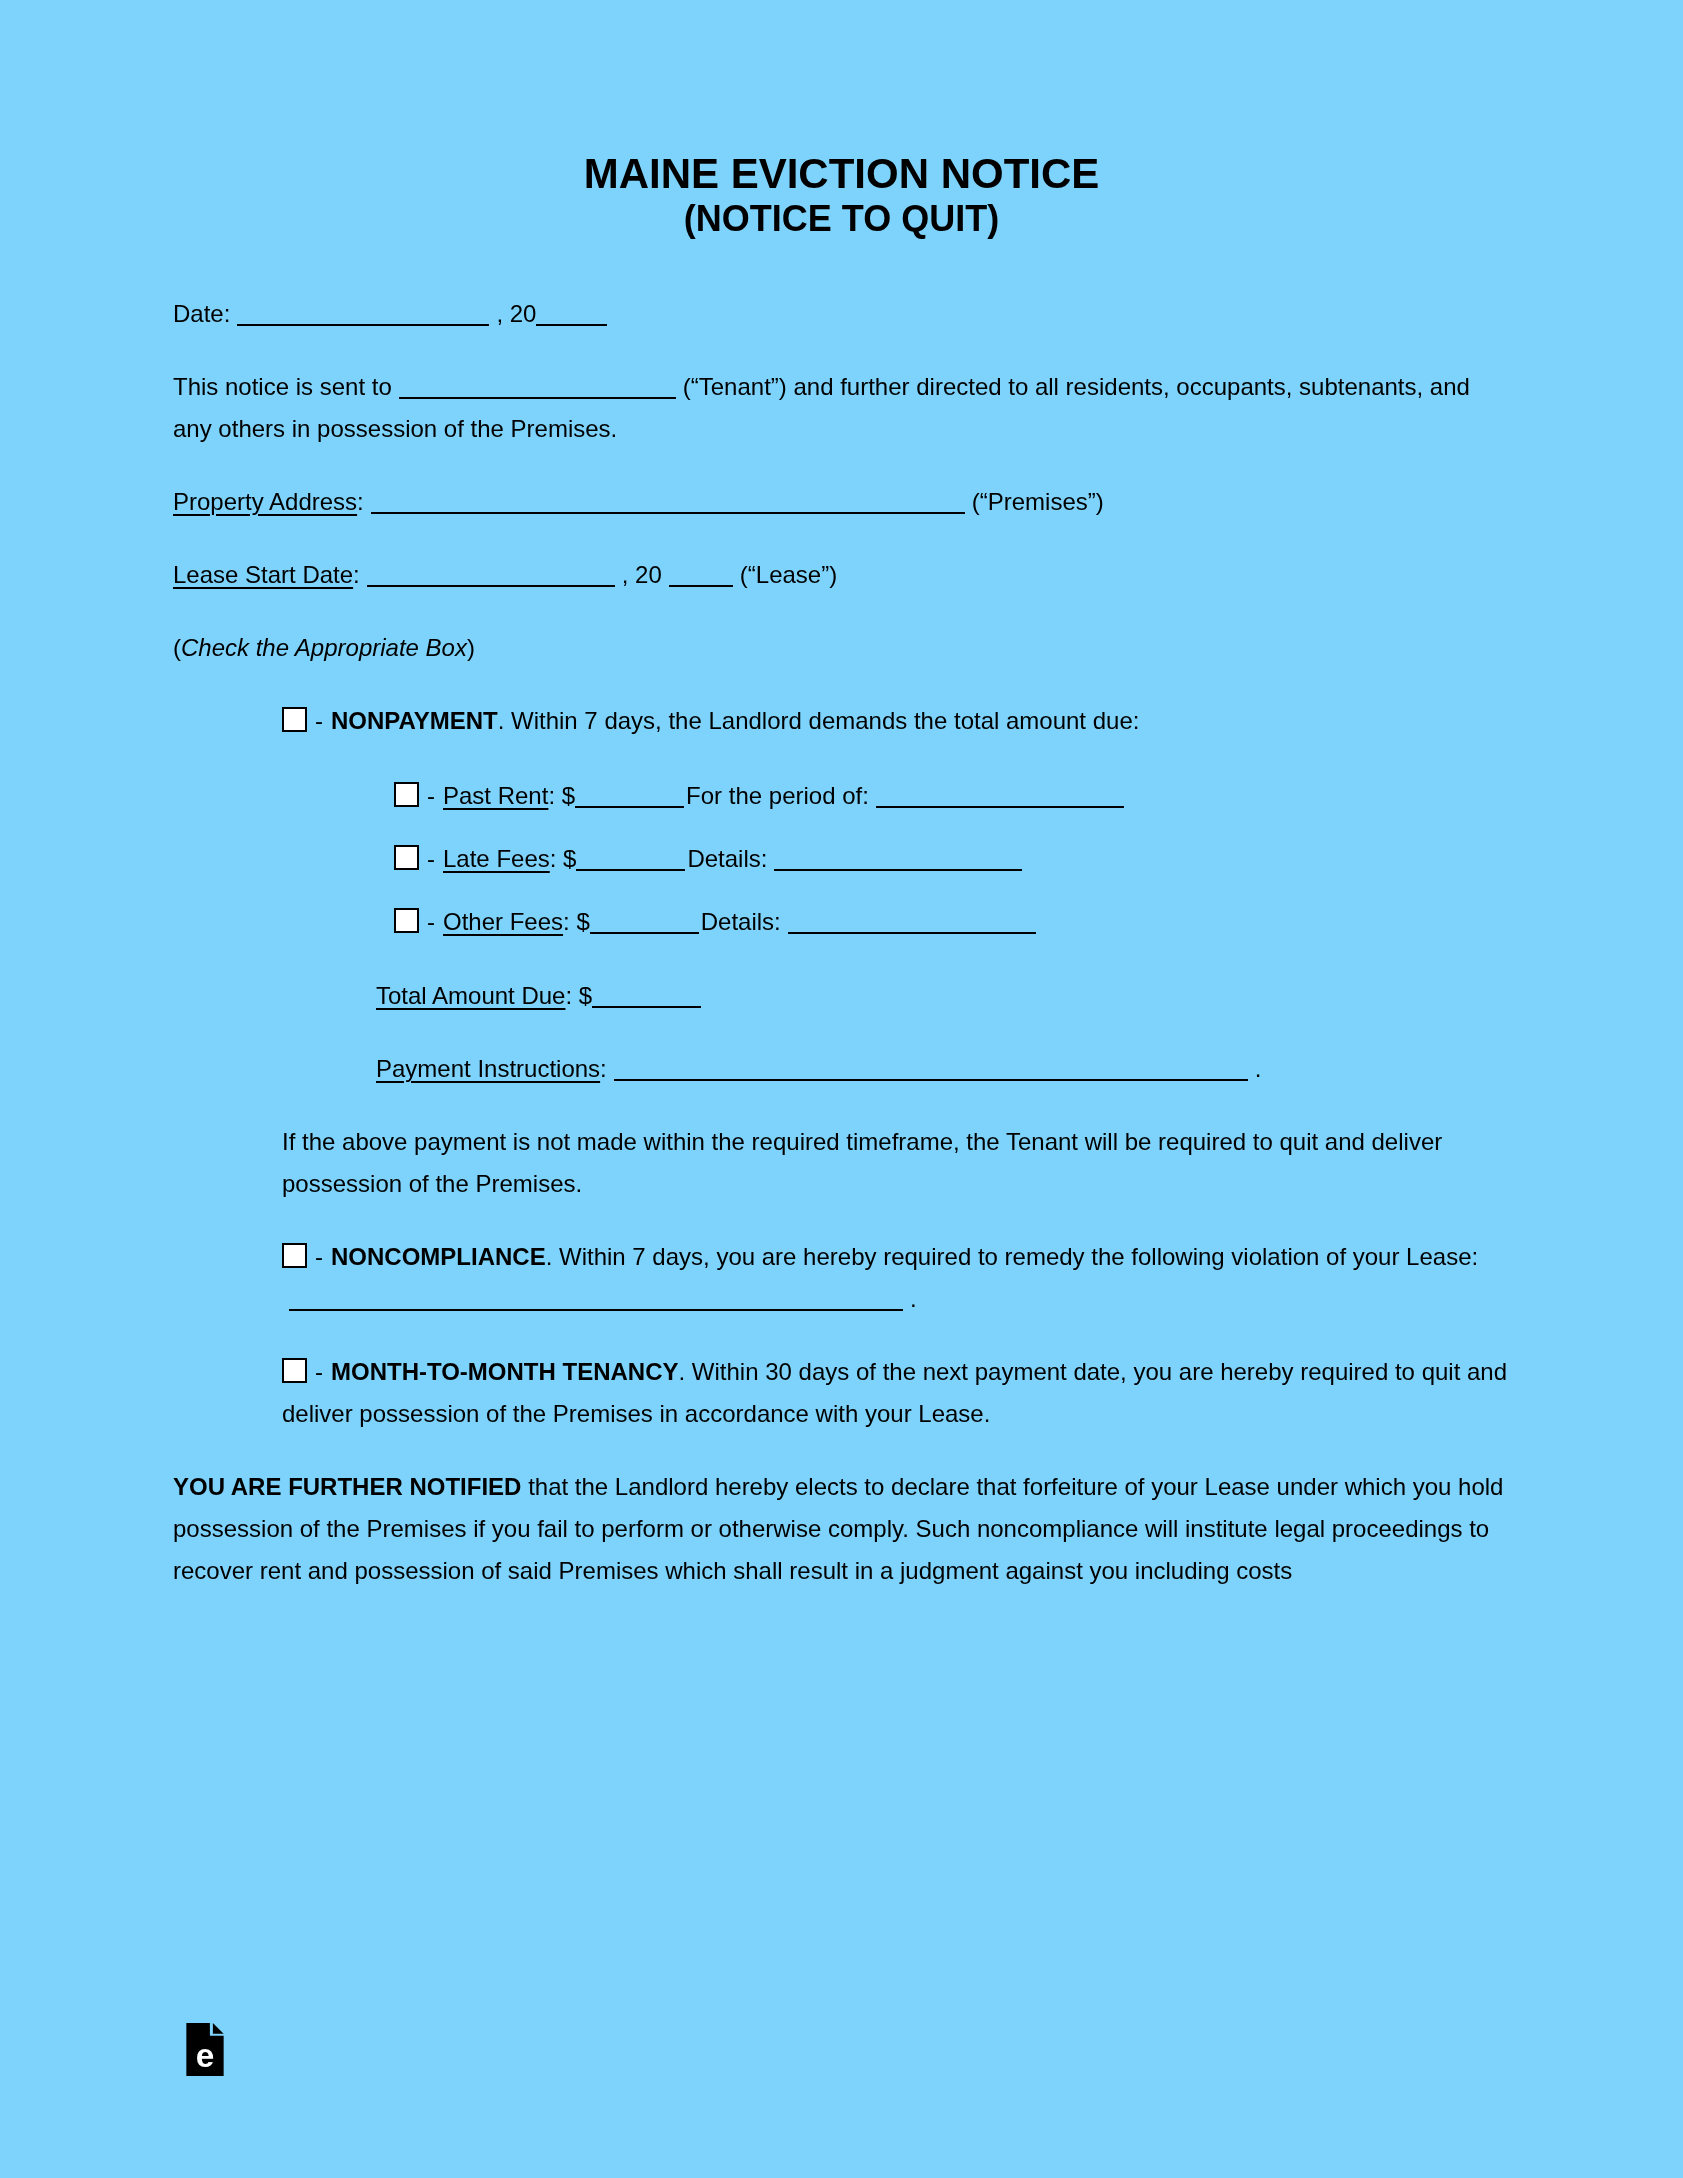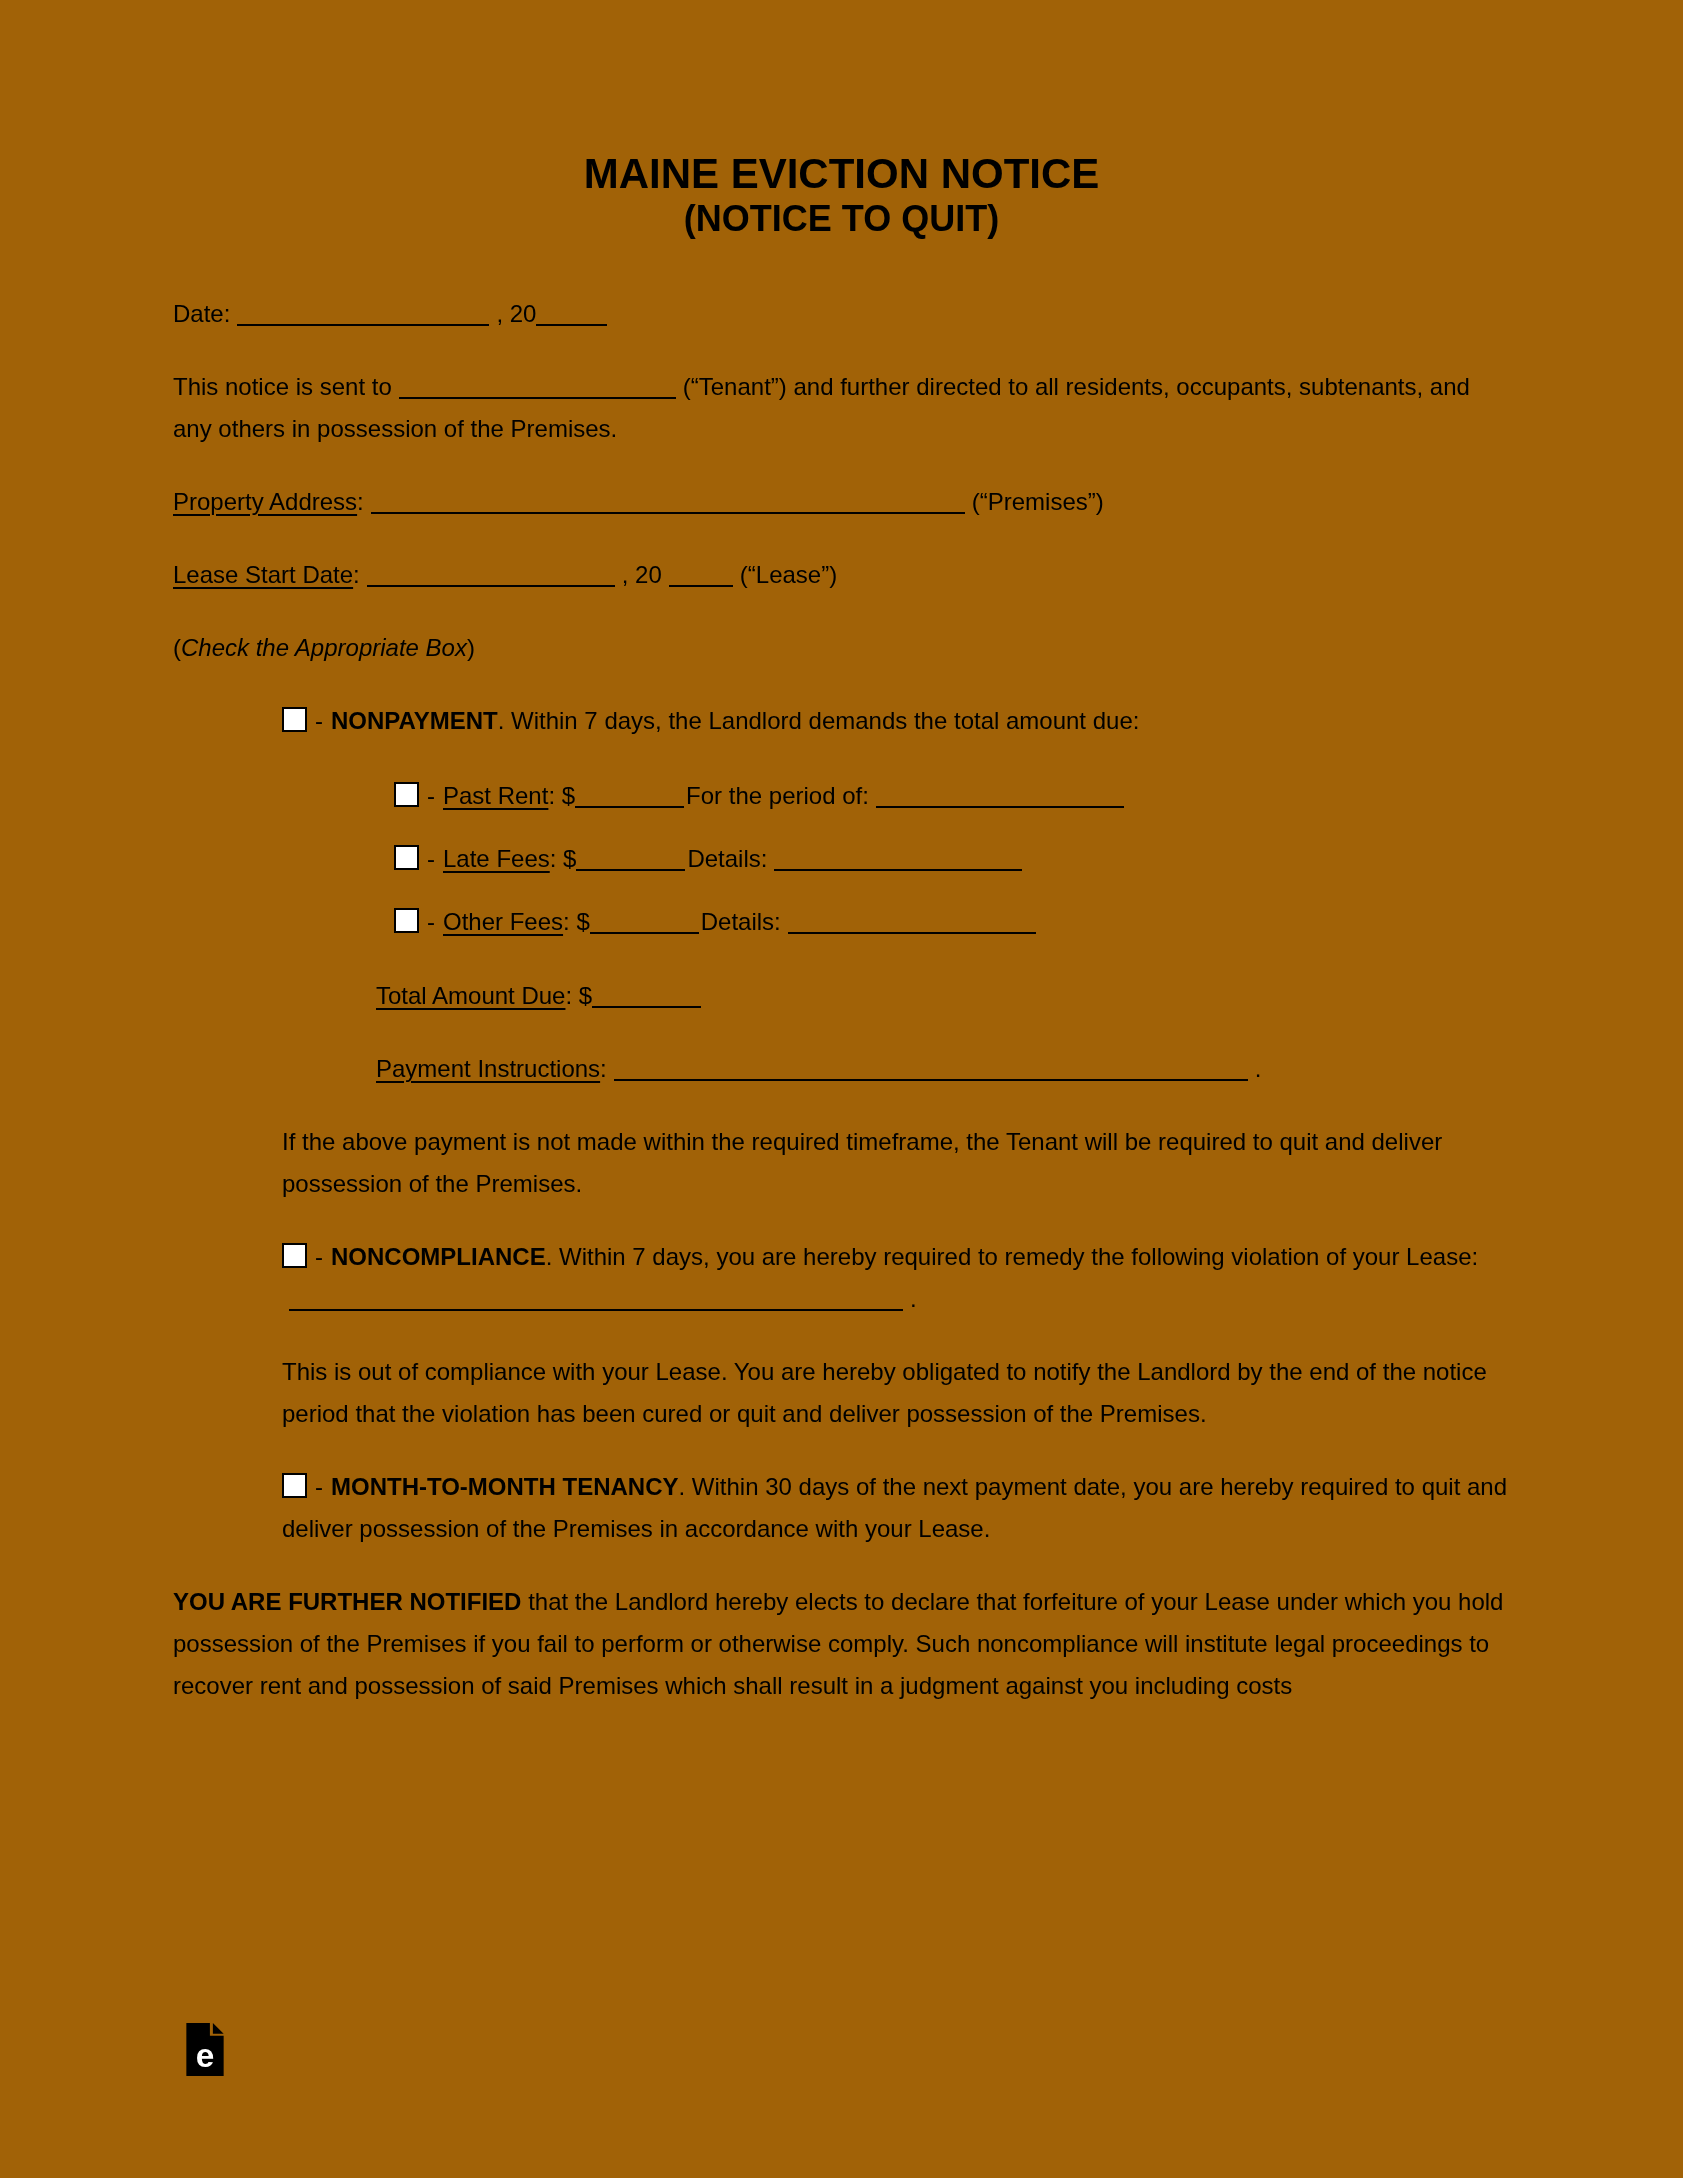--- a/index.html
+++ b/index.html
@@ -1,19 +1,19 @@
 <!DOCTYPE html>
 <html><head>
 <meta charset="utf-8">
 <style>
   html,body { margin:0; padding:0; background:#ffffff; }
   .page {
     position:relative;
     width:1683px; height:2178px;
-    background:#a16207;
+    background:#7dd3fc;
     box-sizing:border-box;
     padding:150px 173px 0 173px;
     font-family:"Liberation Sans", sans-serif;
     font-size:24px; color:#000;
   }
   .title { font-size:42px; font-weight:bold; text-align:center; line-height:48px; margin:0 0 4px 0; }
   .subtitle { font-size:36px; font-weight:bold; text-align:center; line-height:34px; margin:0 0 57px 0; }
   p { margin:0 0 31px 0; line-height:42px; }
   .block { margin:0 0 31px 0; }
   .block p { margin:18px; line-height:45px; }
@@ -96,21 +96,20 @@
   <p class="indent2">
     <span class="u">Payment Instructions</span><span>:</span><span class="blank w640"></span><span>.</span>
   </p>
 
   <p class="indent1">If the above payment is not made within the required timeframe, the Tenant will be required to quit and deliver possession of the Premises.</p>
 
   <p class="indent1">
     <span class="checkbox"></span><span class="dash">-</span><span class="b">NONCOMPLIANCE</span><span>. Within 7 days, you are hereby required to remedy the following violation of your Lease:</span><span class="blank w620"></span><span>.</span>
   </p>
 
-  <p class="indent1">This is out of compliance with your Lease. You are hereby obligated to notify the Landlord by the end of the notice period that the violation has been cured or quit and deliver possession of the Premises.</p>
 
   <p class="indent1">
     <span class="checkbox"></span><span class="dash">-</span><span class="b">MONTH-TO-MONTH TENANCY</span><span>. Within 30 days of the next payment date, you are hereby required to quit and deliver possession of the Premises in accordance with your Lease.</span>
   </p>
 
   <p>
     <span class="b">YOU ARE FURTHER NOTIFIED</span> <span>that the Landlord hereby elects to declare that forfeiture of your Lease under which you hold possession of the Premises if you fail to perform or otherwise comply. Such noncompliance will institute legal proceedings to recover rent and possession of said Premises which shall result in a judgment against you including costs</span>
   </p>
 
   <div class="logo">

